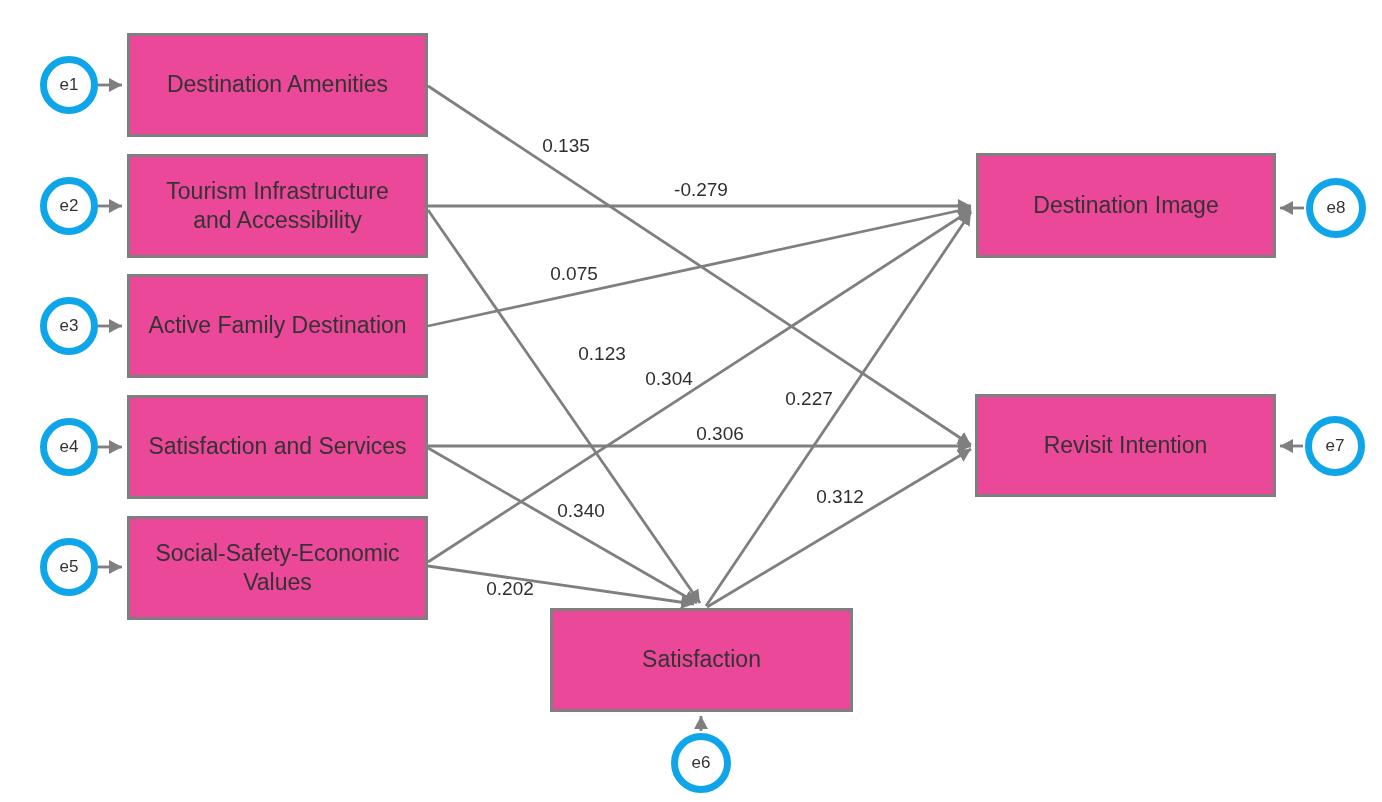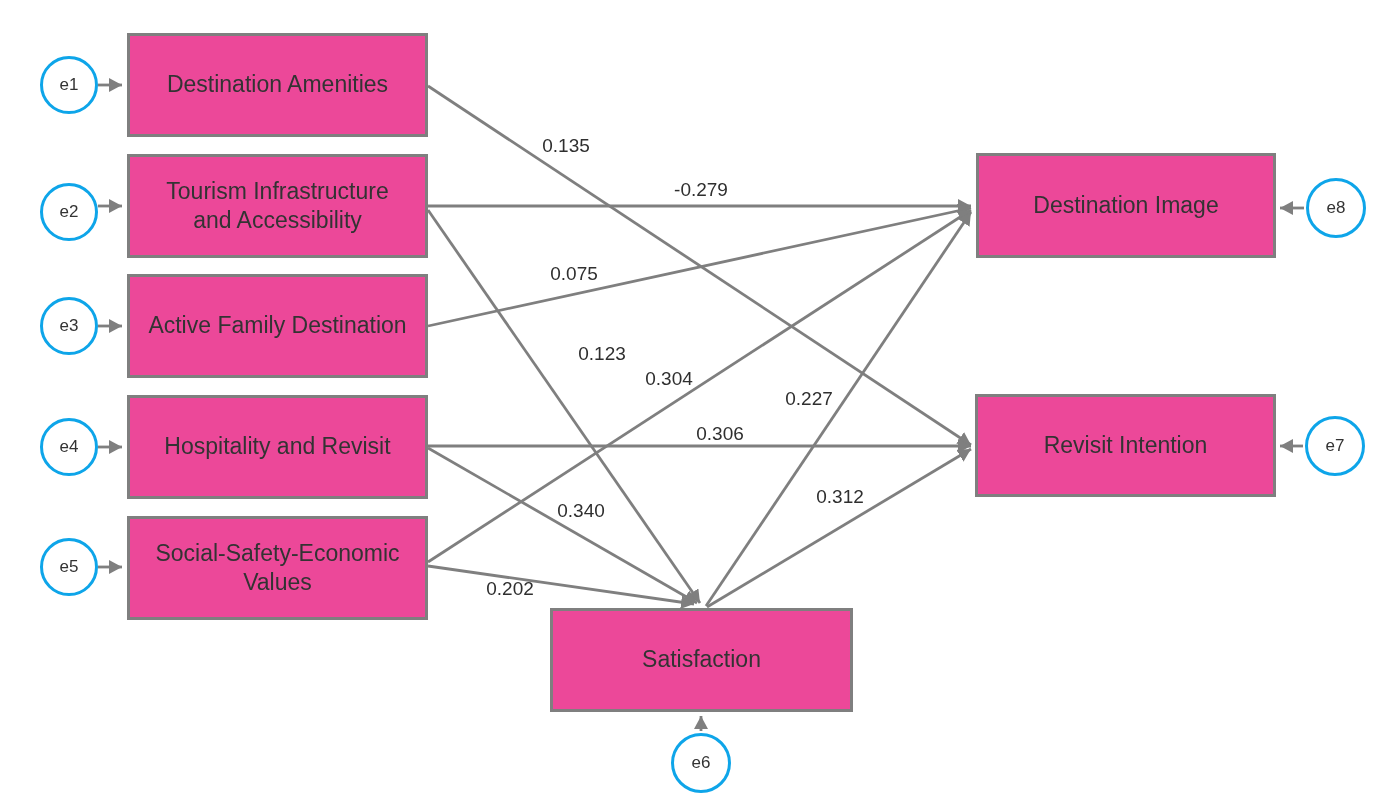--- a/index.html
+++ b/index.html
@@ -26,21 +26,21 @@
     justify-content: center;
     text-align: center;
     color: #333333;
     font-size: 23px;
     line-height: 1.28;
     white-space: pre-line;
   }
   .err {
     position: absolute;
     box-sizing: border-box;
-    border: 3px solid #0ea5e9;
+    border: 7px solid #0ea5e9;
     border-radius: 50%;
     background: #ffffff;
     display: flex;
     align-items: center;
     justify-content: center;
     color: #333333;
     font-size: 17px;
   }
   .coef {
     position: absolute;
@@ -88,27 +88,27 @@
     <div class="coef" style="left: 669px; top: 379px;">0.304</div>
     <div class="coef" style="left: 809px; top: 399px;">0.227</div>
     <div class="coef" style="left: 720px; top: 434px;">0.306</div>
     <div class="coef" style="left: 581px; top: 511px;">0.340</div>
     <div class="coef" style="left: 840px; top: 497px;">0.312</div>
     <div class="coef" style="left: 510px; top: 569px; margin-top: 20px;">0.202</div>
     <div class="node" style="left: 127px; top: 33px; width: 301px; height: 104px;">Destination Amenities</div>
     <div class="node" style="left: 127px; top: 154px; width: 301px; height: 104px;">Tourism Infrastructure
 and Accessibility</div>
     <div class="node" style="left: 127px; top: 274px; width: 301px; height: 104px;">Active Family Destination</div>
-    <div class="node" style="left: 127px; top: 395px; width: 301px; height: 104px;">Hospitality and Revisit</div>
+    <div class="node" style="left: 127px; top: 395px; width: 301px; height: 104px;">Satisfaction and Services</div>
     <div class="node" style="left: 127px; top: 516px; width: 301px; height: 104px;">Social-Safety-Economic
 Values</div>
     <div class="node" style="left: 976px; top: 153px; width: 300px; height: 105px;">Destination Image</div>
     <div class="node" style="left: 550px; top: 608px; width: 303px; height: 104px;">Satisfaction</div>
     <div class="node" style="left: 975px; top: 394px; width: 301px; height: 103px;">Revisit Intention</div>
     <div class="err" style="left: 40px; top: 56px; width: 58px; height: 58px;">e1</div>
-    <div class="err" style="left: 40px; top: 183px; width: 58px; height: 58px;">e2</div>
+    <div class="err" style="left: 40px; top: 177px; width: 58px; height: 58px;">e2</div>
     <div class="err" style="left: 40px; top: 297px; width: 58px; height: 58px;">e3</div>
     <div class="err" style="left: 40px; top: 418px; width: 58px; height: 58px;">e4</div>
     <div class="err" style="left: 40px; top: 538px; width: 58px; height: 58px;">e5</div>
     <div class="err" style="left: 671px; top: 733px; width: 60px; height: 60px;">e6</div>
     <div class="err" style="left: 1305px; top: 416px; width: 60px; height: 60px;">e7</div>
     <div class="err" style="left: 1306px; top: 178px; width: 60px; height: 60px;">e8</div>
   </div>
 
 </body></html>

